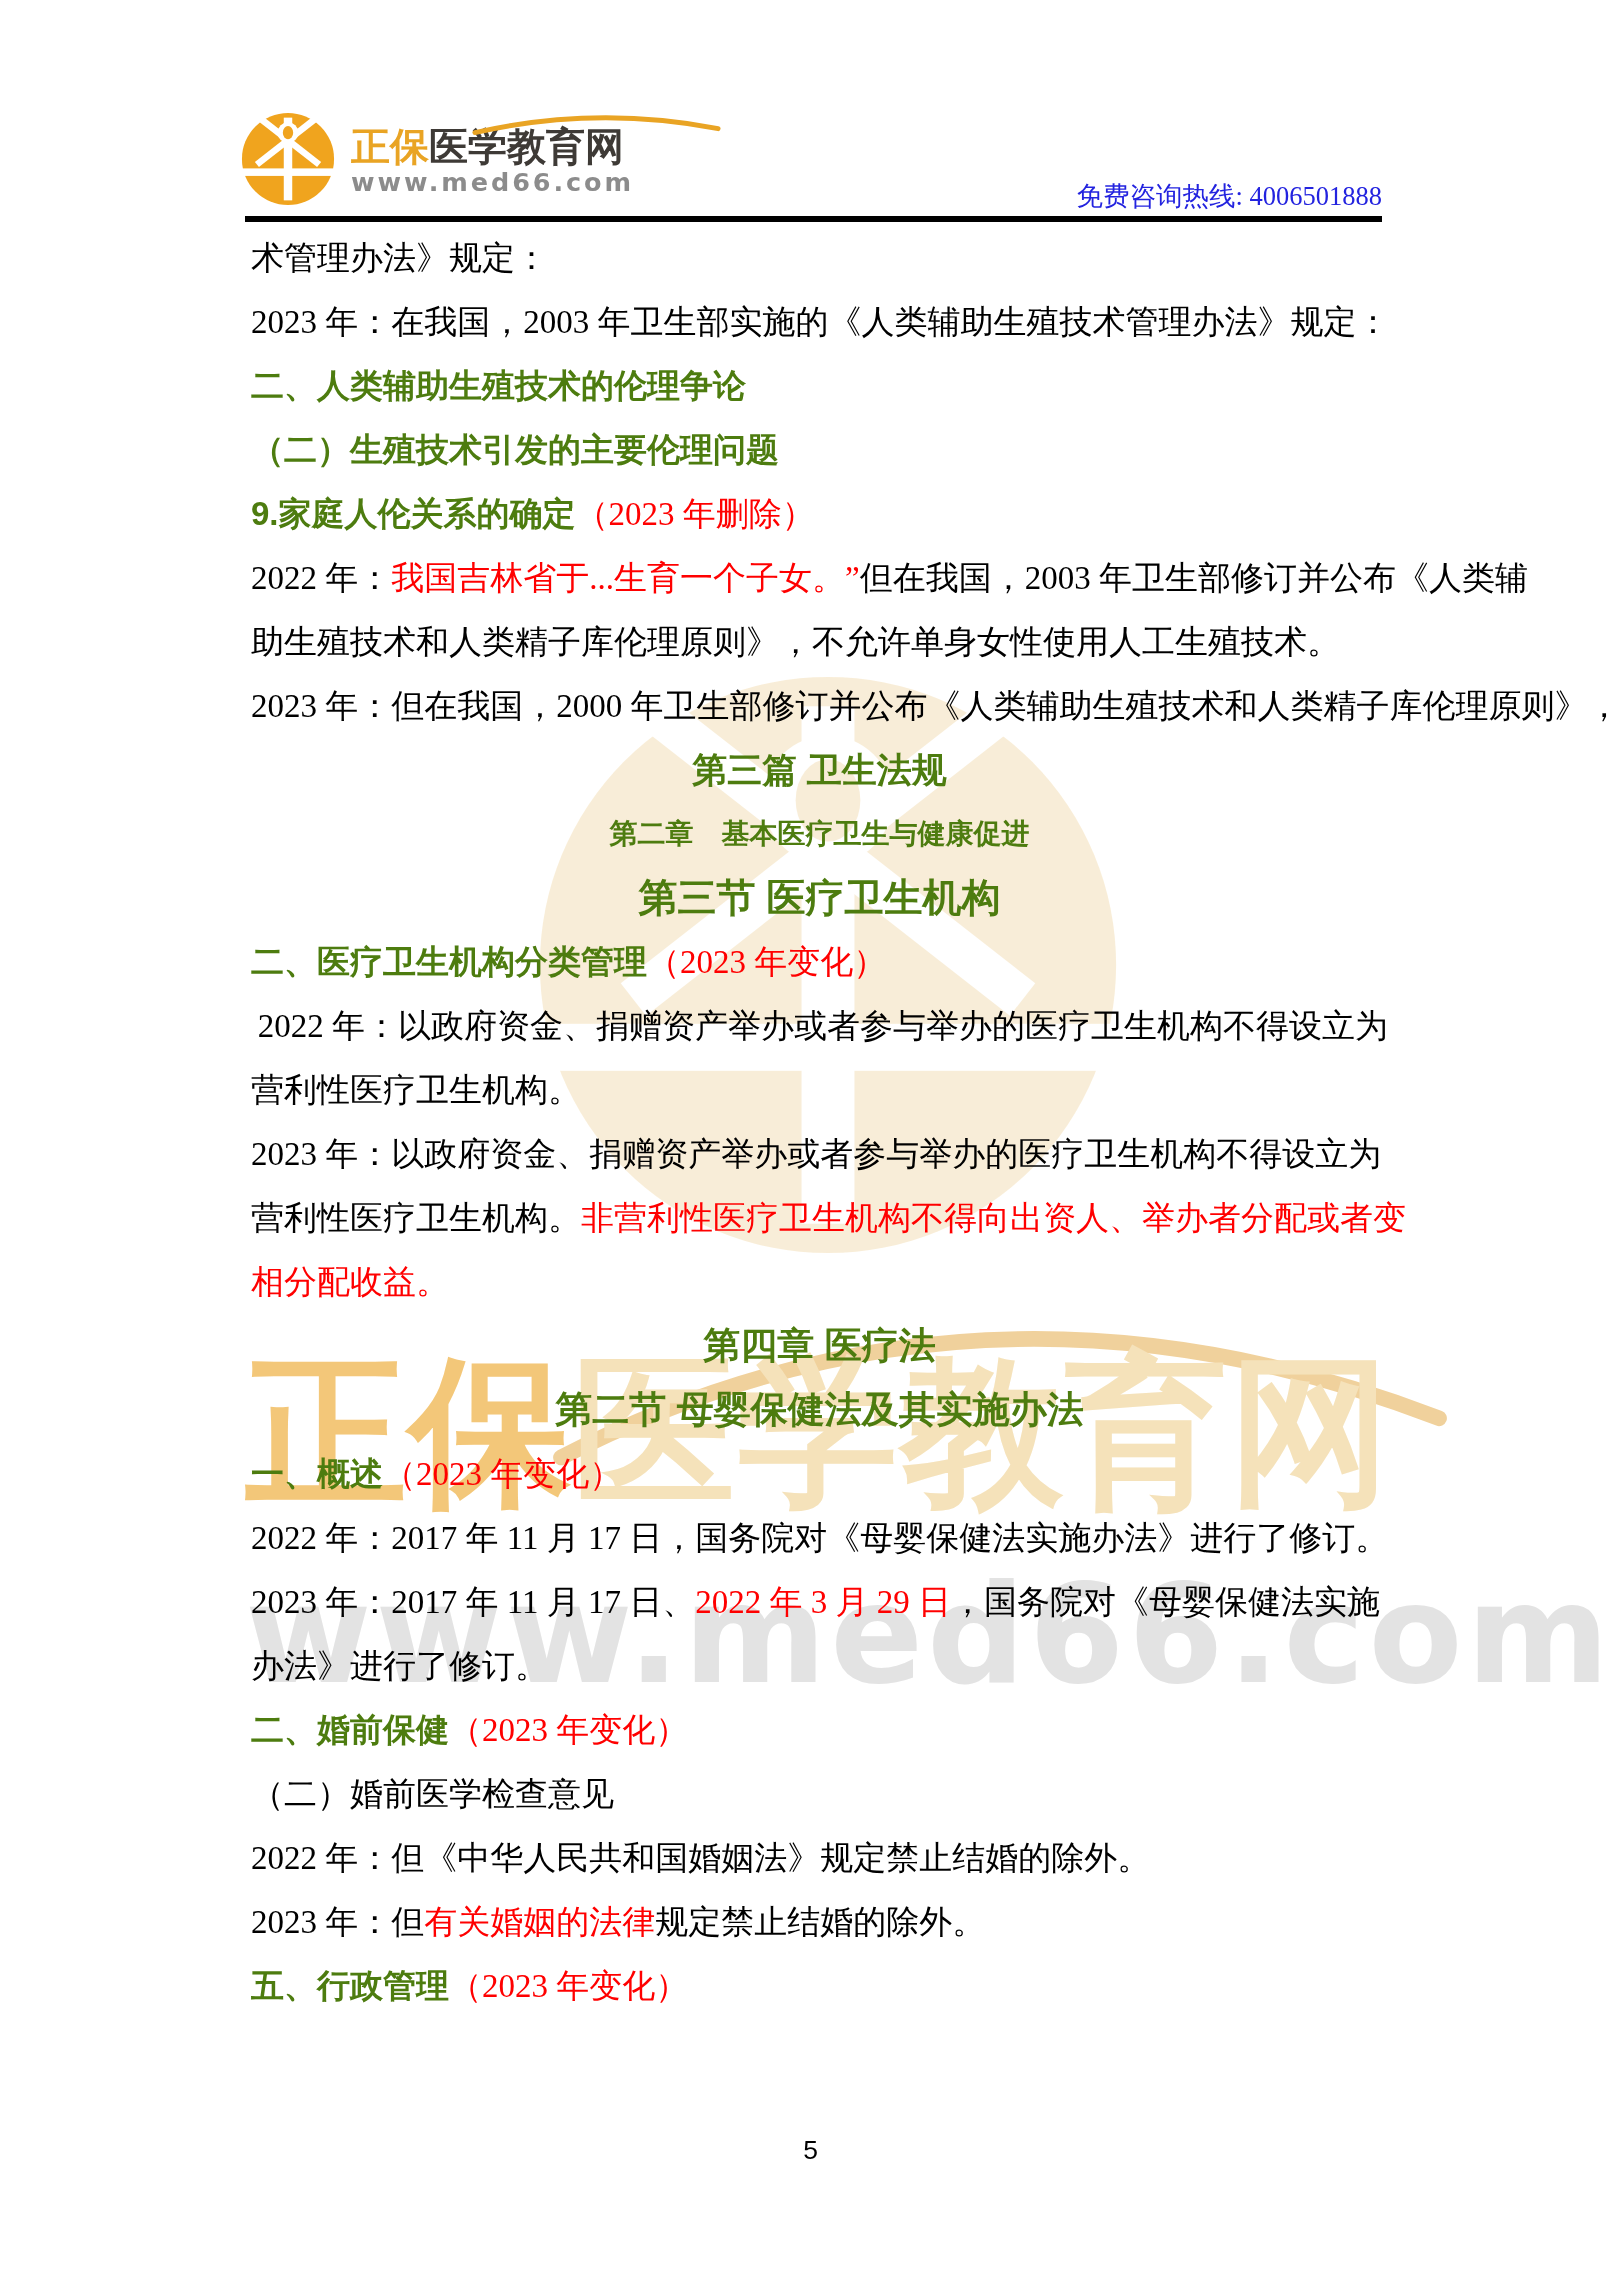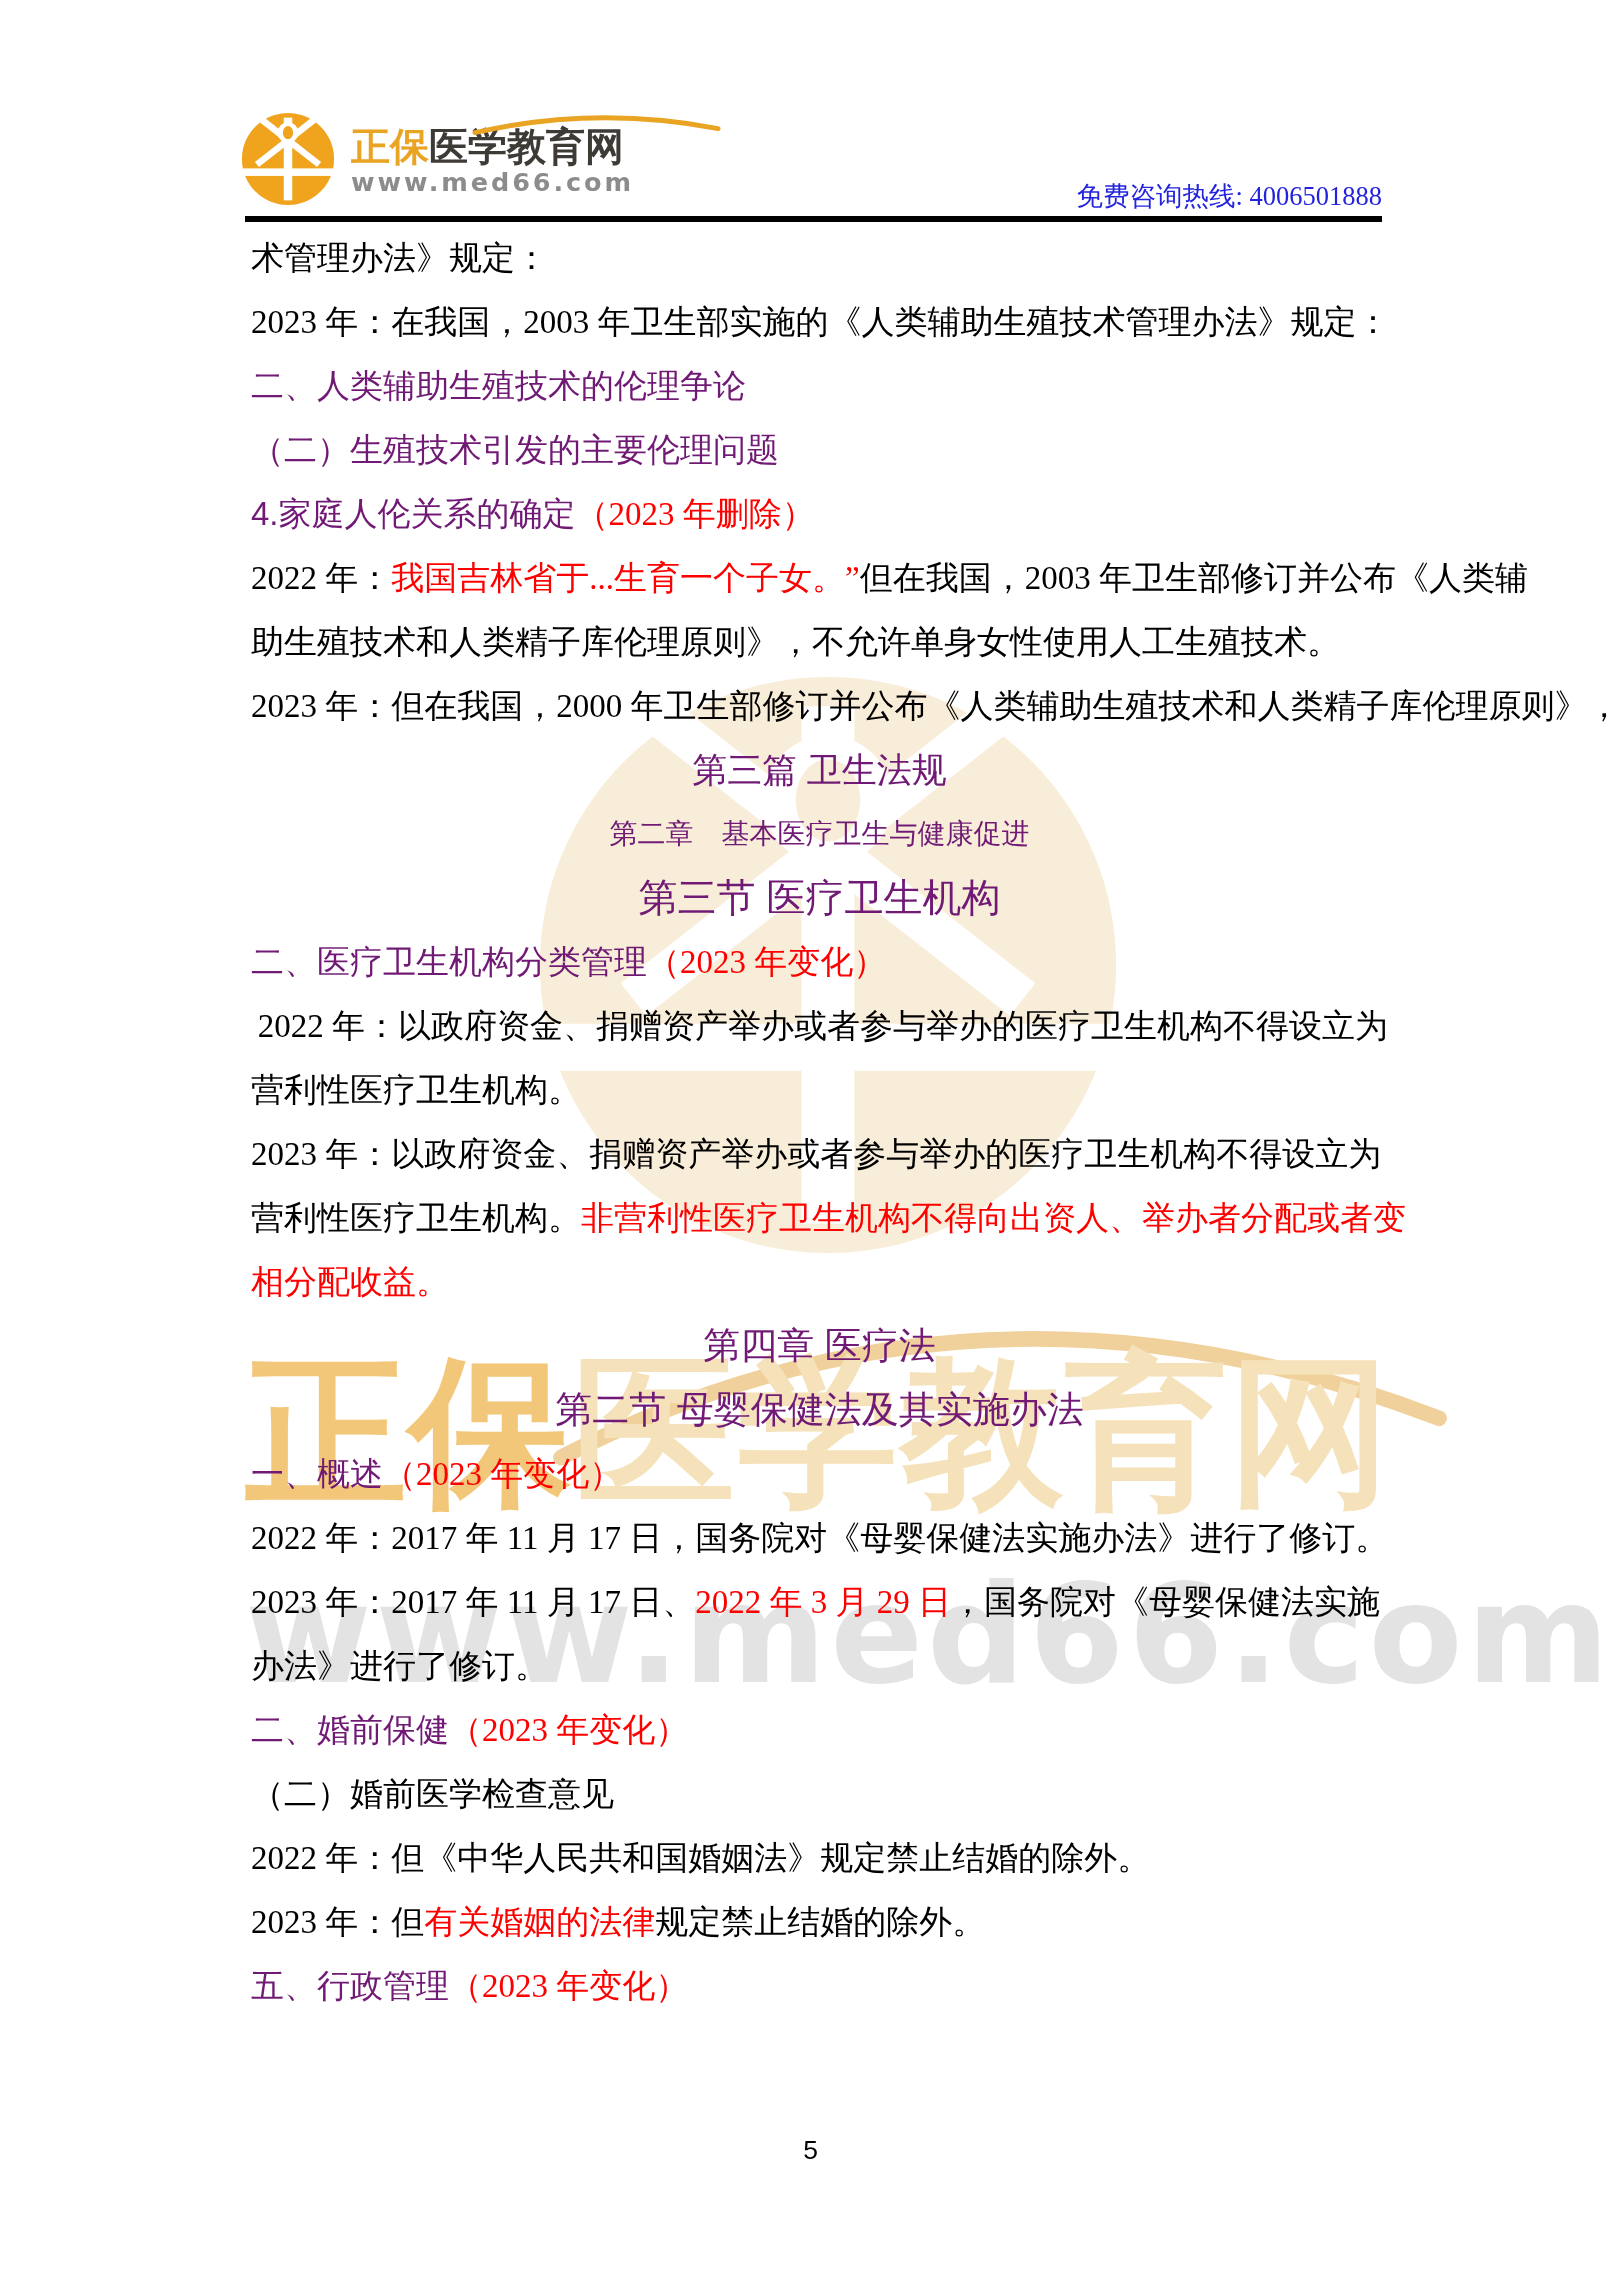--- a/index.html
+++ b/index.html
@@ -39,21 +39,21 @@
     font-family:"DejaVu Sans","Liberation Sans",sans-serif;font-weight:bold;
     font-size:137px;line-height:157px;letter-spacing:3.9px;color:#E3E3E3;white-space:nowrap;
   }
   
   #content{
     position:absolute;left:251px;top:226px;width:1137px;
     font-size:33px;line-height:64px;
   }
   .line{position:relative;height:64px;white-space:nowrap;}
   .seg-n{color:#000;}
-  .seg-b{color:#701a75;font-weight:normal;font-family:"Liberation Sans","DejaVu Sans",sans-serif;}
+  .seg-b{color:#4d7c0f;font-weight:bold;font-family:"Liberation Sans","DejaVu Sans",sans-serif;}
   .seg-r{color:#FF0000;}
   
   #page-number{
     position:absolute;left:0;top:2135px;width:1621px;text-align:center;
     font-size:26.5px;color:#000;font-family:"Liberation Sans","DejaVu Sans",sans-serif;
   }
 </style>
 </head>
 <body>
 
@@ -104,21 +104,21 @@
     </div>
     <div id="hotline">免费咨询热线: 4006501888</div>
     <div id="header-rule"></div>
   </div>
 
   <div id="content">
       <div class="line" style="text-align: left;"><span class="seg-n">术管理办法》规定：</span></div>
       <div class="line" style="text-align: left;"><span class="seg-n">2023 年：在我国，2003 年卫生部实施的《人类辅助生殖技术管理办法》规定：</span></div>
       <div class="line" style="text-align: left;"><span class="seg-b">二、人类辅助生殖技术的伦理争论</span></div>
       <div class="line" style="text-align: left;"><span class="seg-b">（二）生殖技术引发的主要伦理问题</span></div>
-      <div class="line" style="text-align: left;"><span class="seg-b">4.家庭人伦关系的确定</span><span class="seg-r">（2023 年删除）</span></div>
+      <div class="line" style="text-align: left;"><span class="seg-b">9.家庭人伦关系的确定</span><span class="seg-r">（2023 年删除）</span></div>
       <div class="line" style="text-align: left;"><span class="seg-n">2022 年：</span><span class="seg-r">我国吉林省于...生育一个子女。”</span><span class="seg-n">但在我国，2003 年卫生部修订并公布《人类辅</span></div>
       <div class="line" style="text-align: left;"><span class="seg-n">助生殖技术和人类精子库伦理原则》，不允许单身女性使用人工生殖技术。</span></div>
       <div class="line" style="text-align: left;"><span class="seg-n">2023 年：但在我国，2000 年卫生部修订并公布《人类辅助生殖技术和人类精子库伦理原则》，</span></div>
       <div class="line" style="text-align: center; font-size: 35px;"><span class="seg-b">第三篇 卫生法规</span></div>
       <div class="line" style="text-align: center; font-size: 28px;"><span class="seg-b">第二章　基本医疗卫生与健康促进</span></div>
       <div class="line" style="text-align: center; font-size: 39px;"><span class="seg-b">第三节 医疗卫生机构</span></div>
       <div class="line" style="text-align: left;"><span class="seg-b">二、医疗卫生机构分类管理</span><span class="seg-r">（2023 年变化）</span></div>
       <div class="line" style="text-align: right;"><span class="seg-n">2022 年：以政府资金、捐赠资产举办或者参与举办的医疗卫生机构不得设立为</span></div>
       <div class="line" style="text-align: left;"><span class="seg-n">营利性医疗卫生机构。</span></div>
       <div class="line" style="text-align: left;"><span class="seg-n">2023 年：以政府资金、捐赠资产举办或者参与举办的医疗卫生机构不得设立为</span></div>

